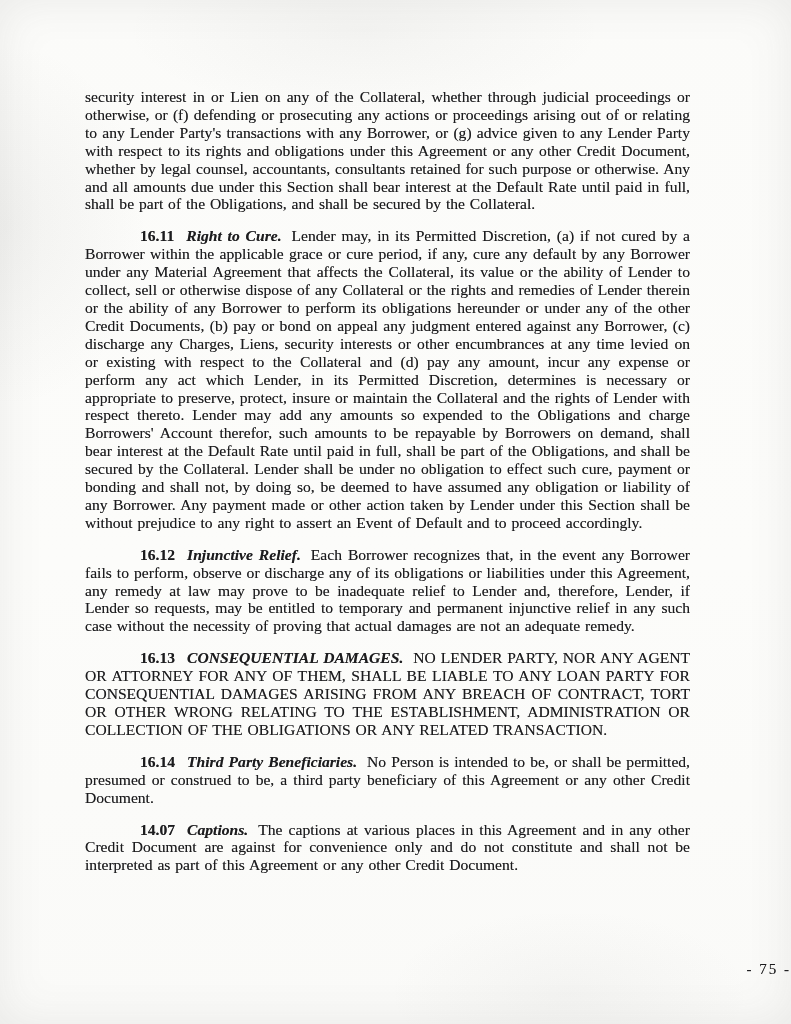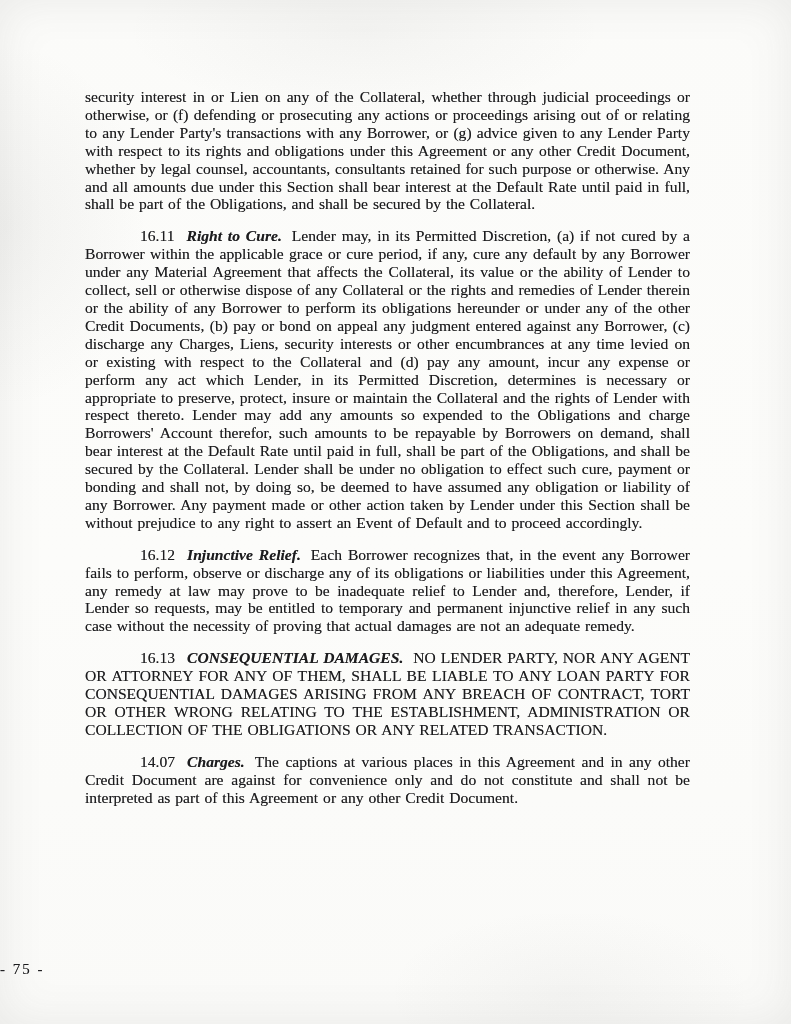--- a/index.html
+++ b/index.html
@@ -33,52 +33,53 @@
     font-size: 15.6px;
     line-height: 17.9px;
     text-align: justify;
     text-shadow: 0 0 0.5px rgba(30,30,32,0.55);
     word-spacing: 1px;
   }
   p.section-par {
     text-indent: 55px;
   }
   .section-number {
-    font-weight: normal;
+    font-weight: bold;
     padding-right: 12px;
   }
   .section-title {
     font-weight: bold;
     font-style: italic;
     padding-right: 10px;
   }
   .footer {
     position: absolute;
     left: 0;
     width: 100%;
     bottom: 46px;
-    text-align: left;
+    text-align: right;
     font-size: 15px;
     letter-spacing: 2px;
     text-shadow: 0 0 0.5px rgba(30,30,32,0.5);
   }
 </style>
 </head>
 <body>
 
 <div class="page">
   <div class="content">
 
     <p class="body-par">security interest in or Lien on any of the Collateral, whether through judicial proceedings or otherwise, or (f) defending or prosecuting any actions or proceedings arising out of or relating to any Lender Party's transactions with any Borrower, or (g) advice given to any Lender Party with respect to its rights and obligations under this Agreement or any other Credit Document, whether by legal counsel, accountants, consultants retained for such purpose or otherwise.  Any and all amounts due under this Section shall bear interest at the Default Rate until paid in full, shall be part of the Obligations, and shall be secured by the Collateral.</p>
 
     <p class="body-par section-par"><span class="section-number">16.11</span><span class="section-title">Right to Cure.</span><span>Lender may, in its Permitted Discretion, (a) if not cured by a Borrower within the applicable grace or cure period, if any, cure any default by any Borrower under any Material Agreement that affects the Collateral, its value or the ability of Lender to collect, sell or otherwise dispose of any Collateral or the rights and remedies of Lender therein or the ability of any Borrower to perform its obligations hereunder or under any of the other Credit Documents, (b) pay or bond on appeal any judgment entered against any Borrower, (c) discharge any Charges, Liens, security interests or other encumbrances at any time levied on or existing with respect to the Collateral and (d) pay any amount, incur any expense or perform any act which Lender, in its Permitted Discretion, determines is necessary or appropriate to preserve, protect, insure or maintain the Collateral and the rights of Lender with respect thereto.  Lender may add any amounts so expended to the Obligations and charge Borrowers' Account therefor, such amounts to be repayable by Borrowers on demand, shall bear interest at the Default Rate until paid in full, shall be part of the Obligations, and shall be secured by the Collateral.  Lender shall be under no obligation to effect such cure, payment or bonding and shall not, by doing so, be deemed to have assumed any obligation or liability of any Borrower.  Any payment made or other action taken by Lender under this Section shall be without prejudice to any right to assert an Event of Default and to proceed accordingly.</span></p>
 
     <p class="body-par section-par"><span class="section-number">16.12</span><span class="section-title">Injunctive Relief.</span><span>Each Borrower recognizes that, in the event any Borrower fails to perform, observe or discharge any of its obligations or liabilities under this Agreement, any remedy at law may prove to be inadequate relief to Lender and, therefore, Lender, if Lender so requests, may be entitled to temporary and permanent injunctive relief in any such case without the necessity of proving that actual damages are not an adequate remedy.</span></p>
 
     <p class="body-par section-par"><span class="section-number">16.13</span><span class="section-title">CONSEQUENTIAL DAMAGES.</span><span>NO LENDER PARTY, NOR ANY AGENT OR ATTORNEY FOR ANY OF THEM, SHALL BE LIABLE TO ANY LOAN PARTY FOR CONSEQUENTIAL DAMAGES ARISING FROM ANY BREACH OF CONTRACT, TORT OR OTHER WRONG RELATING TO THE ESTABLISHMENT, ADMINISTRATION OR COLLECTION OF THE OBLIGATIONS OR ANY RELATED TRANSACTION.</span></p>
 
+    <p class="body-par section-par"><span class="section-number">16.14</span><span class="section-title">Third Party Beneficiaries.</span><span>No Person is intended to be, or shall be permitted, presumed or construed to be, a third party beneficiary of this Agreement or any other Credit Document.</span></p>
 
-    <p class="body-par section-par"><span class="section-number">14.07</span><span class="section-title">Charges.</span><span>The captions at various places in this Agreement and in any other Credit Document are against for convenience only and do not constitute and shall not be interpreted as part of this Agreement or any other Credit Document.</span></p>
+    <p class="body-par section-par"><span class="section-number">14.07</span><span class="section-title">Captions.</span><span>The captions at various places in this Agreement and in any other Credit Document are against for convenience only and do not constitute and shall not be interpreted as part of this Agreement or any other Credit Document.</span></p>
 
   </div>
 
   <div class="footer">- 75 -</div>
 </div>
 
 </body></html>

